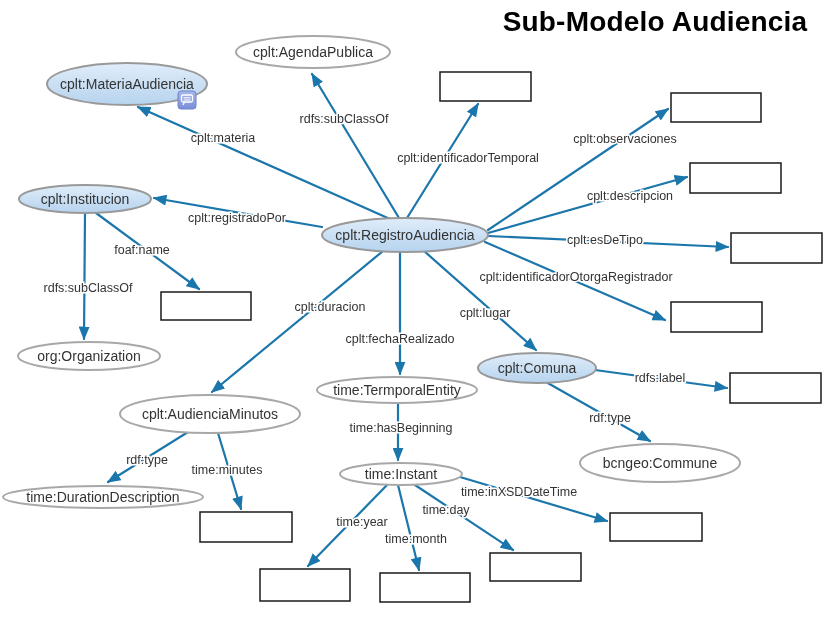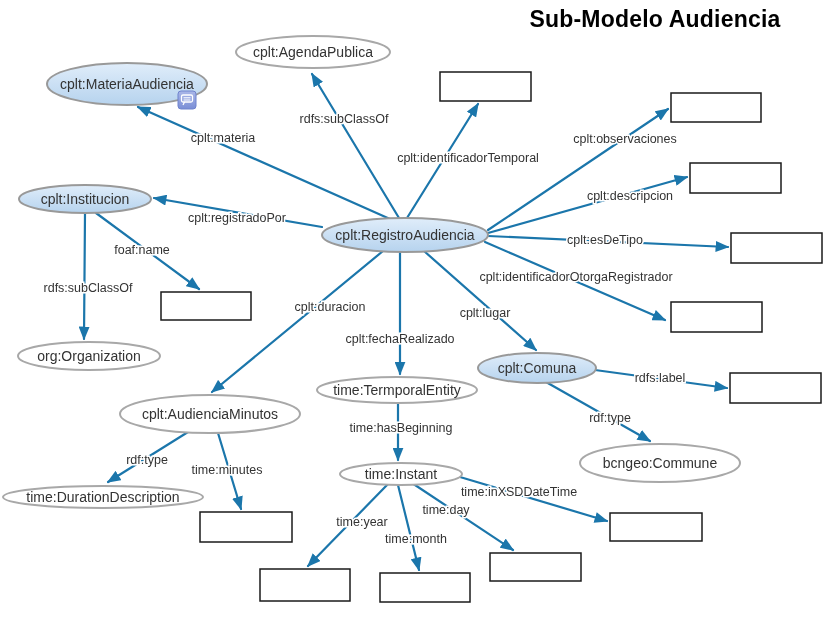--- a/index.html
+++ b/index.html
@@ -1,20 +1,20 @@
 <!DOCTYPE html>
 <html><head>
 <meta charset="utf-8">
 <style>
   html,body{margin:0;padding:0;background:#fff;}
   body{width:839px;height:624px;position:relative;overflow:hidden;
        font-family:"Liberation Sans", sans-serif;}
   #stage{position:absolute;left:0;top:0;width:839px;height:624px;}
   #page-title{position:absolute;left:500px;top:6px;width:310px;margin:0;
-      text-align:center;font-size:23px;font-weight:bold;color:#000;
+      text-align:center;font-size:28px;font-weight:bold;color:#000;
       letter-spacing:0.2px;}
   svg{position:absolute;left:0;top:0;}
   text{font-family:"Liberation Sans", sans-serif;}
   .node-label{font-size:14px;fill:#333;}
   .edge-label{font-size:12.5px;fill:#333;paint-order:stroke;stroke:#ffffff;stroke-width:3px;}
 </style>
 </head>
 <body>
 
 <div id="stage">

